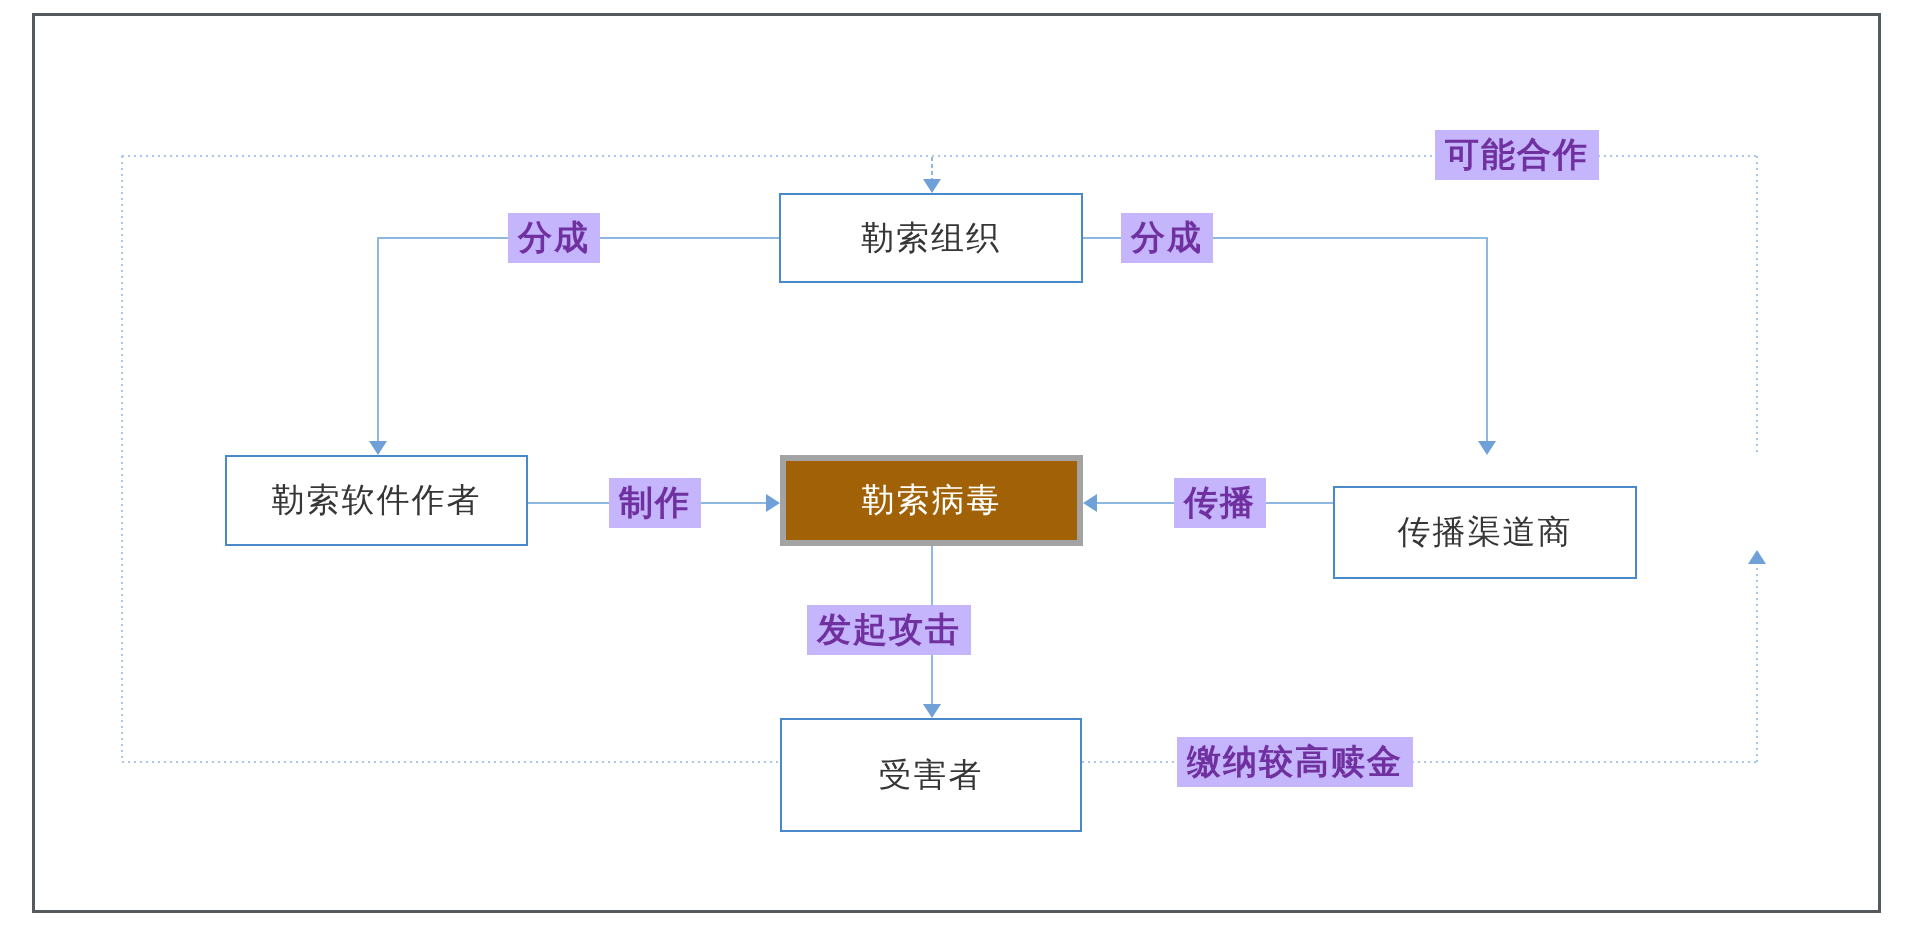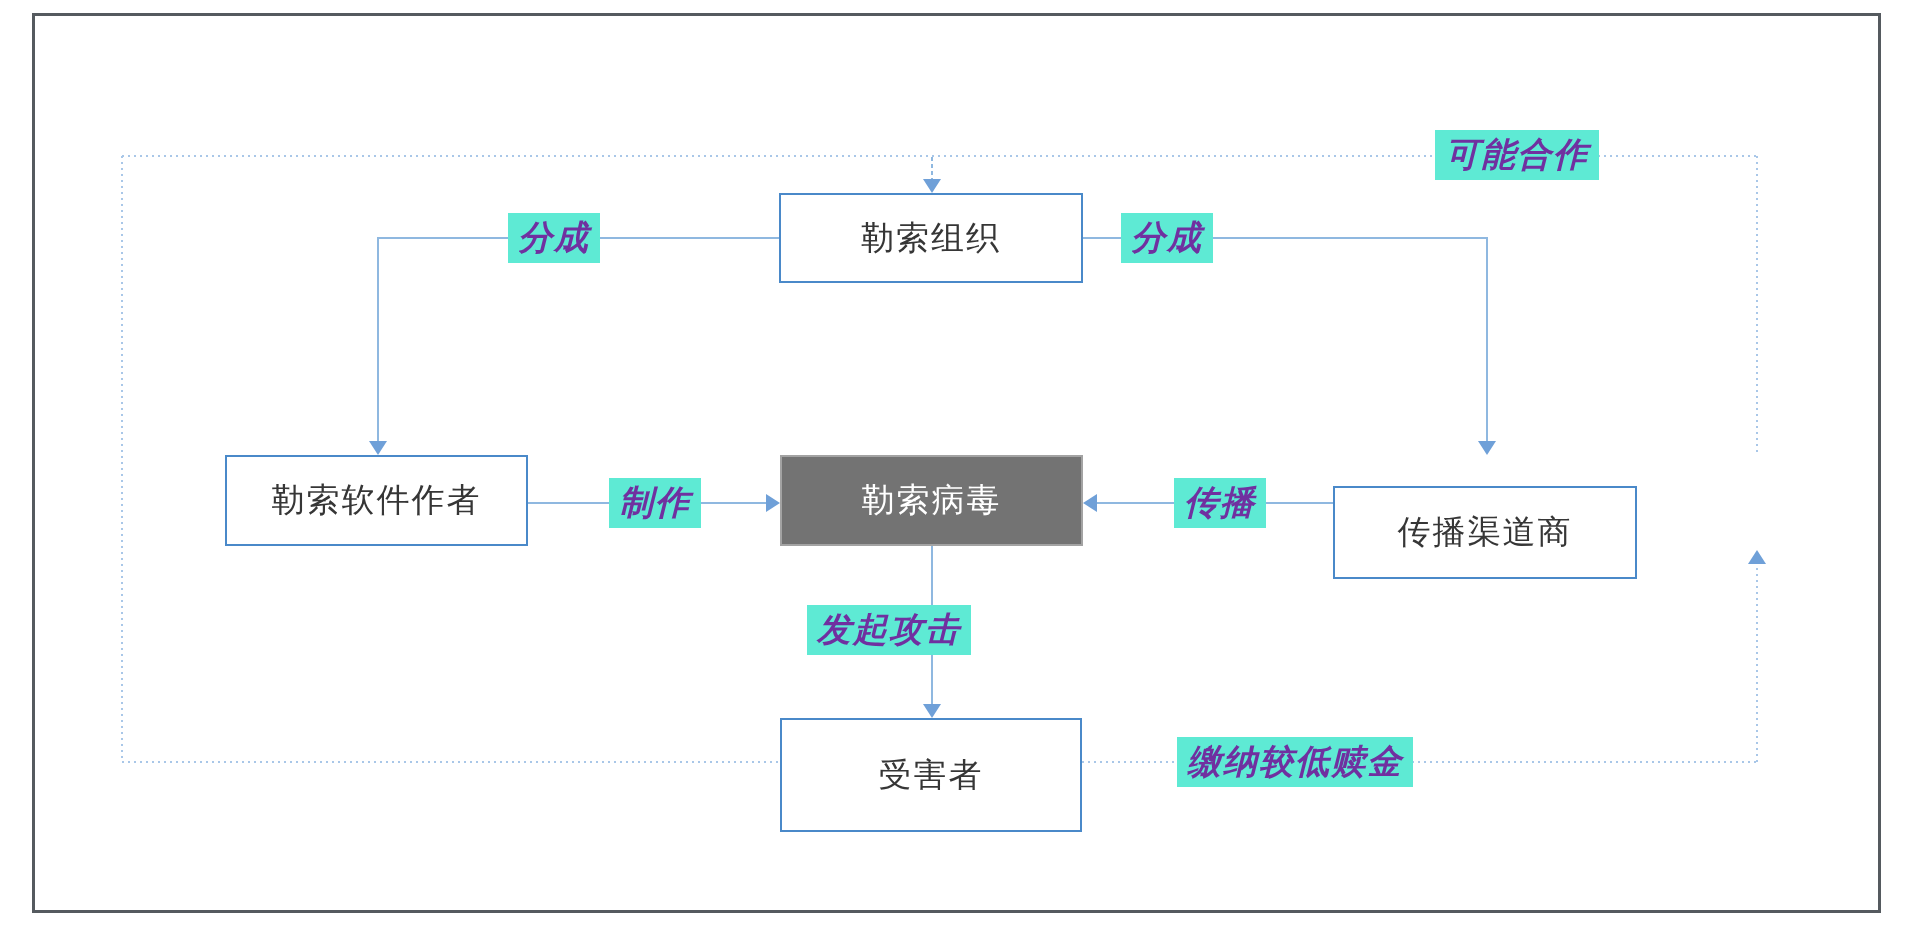--- a/index.html
+++ b/index.html
@@ -14,27 +14,27 @@
     position:absolute;left:32px;top:13px;width:1849px;height:900px;
     border:3px solid #555a5f;box-sizing:border-box;background:transparent;
   }
   #lines{position:absolute;left:0;top:0;width:1920px;height:934px;}
   .node{
     position:absolute;display:flex;align-items:center;justify-content:center;
     background:#ffffff;border:2px solid #4a89c9;box-sizing:border-box;
     font-size:33px;color:#363636;letter-spacing:2px;white-space:nowrap;
   }
   .node.filled{
-    background:#737373;border:2px solid #a3a3a3;color:#ffffff;
+    background:#a16207;border:6px solid #a3a3a3;color:#ffffff;
   }
   .edge-label{
     position:absolute;transform:translate(-50%,-50%);
-    background:#5eead4;padding:2px 10px;
+    background:#c4b5fd;padding:2px 10px;
     font-size:34px;font-weight:bold;color:#7030a0;
-    white-space:nowrap;letter-spacing:2px;font-style:italic;
+    white-space:nowrap;letter-spacing:2px;
   }
   #node-org{left:779px;top:193px;width:304px;height:90px;}
   #node-author{left:225px;top:455px;width:303px;height:91px;}
   #node-virus{left:780px;top:455px;width:303px;height:91px;}
   #node-channel{left:1333px;top:455px;width:304px;height:93px;margin-top:31px;}
   #node-agent{left:1681px;top:455px;width:152px;height:93px;}
   #node-victim{left:780px;top:718px;width:302px;height:114px;}
   #label-share-left{left:554px;top:238px;}
   #label-share-right{left:1167px;top:238px;}
   #label-cooperation{left:1517px;top:155px;}
@@ -98,15 +98,15 @@
   <div class="node" id="node-victim">
     <span>受害者</span>
   </div>
 
   <div class="edge-label" id="label-share-left">分成</div>
   <div class="edge-label" id="label-share-right">分成</div>
   <div class="edge-label" id="label-cooperation">可能合作</div>
   <div class="edge-label" id="label-create">制作</div>
   <div class="edge-label" id="label-spread">传播</div>
   <div class="edge-label" id="label-attack">发起攻击</div>
-  <div class="edge-label" id="label-pay-low">缴纳较低赎金</div>
+  <div class="edge-label" id="label-pay-low">缴纳较高赎金</div>
 
 </div>
 
 </body></html>

